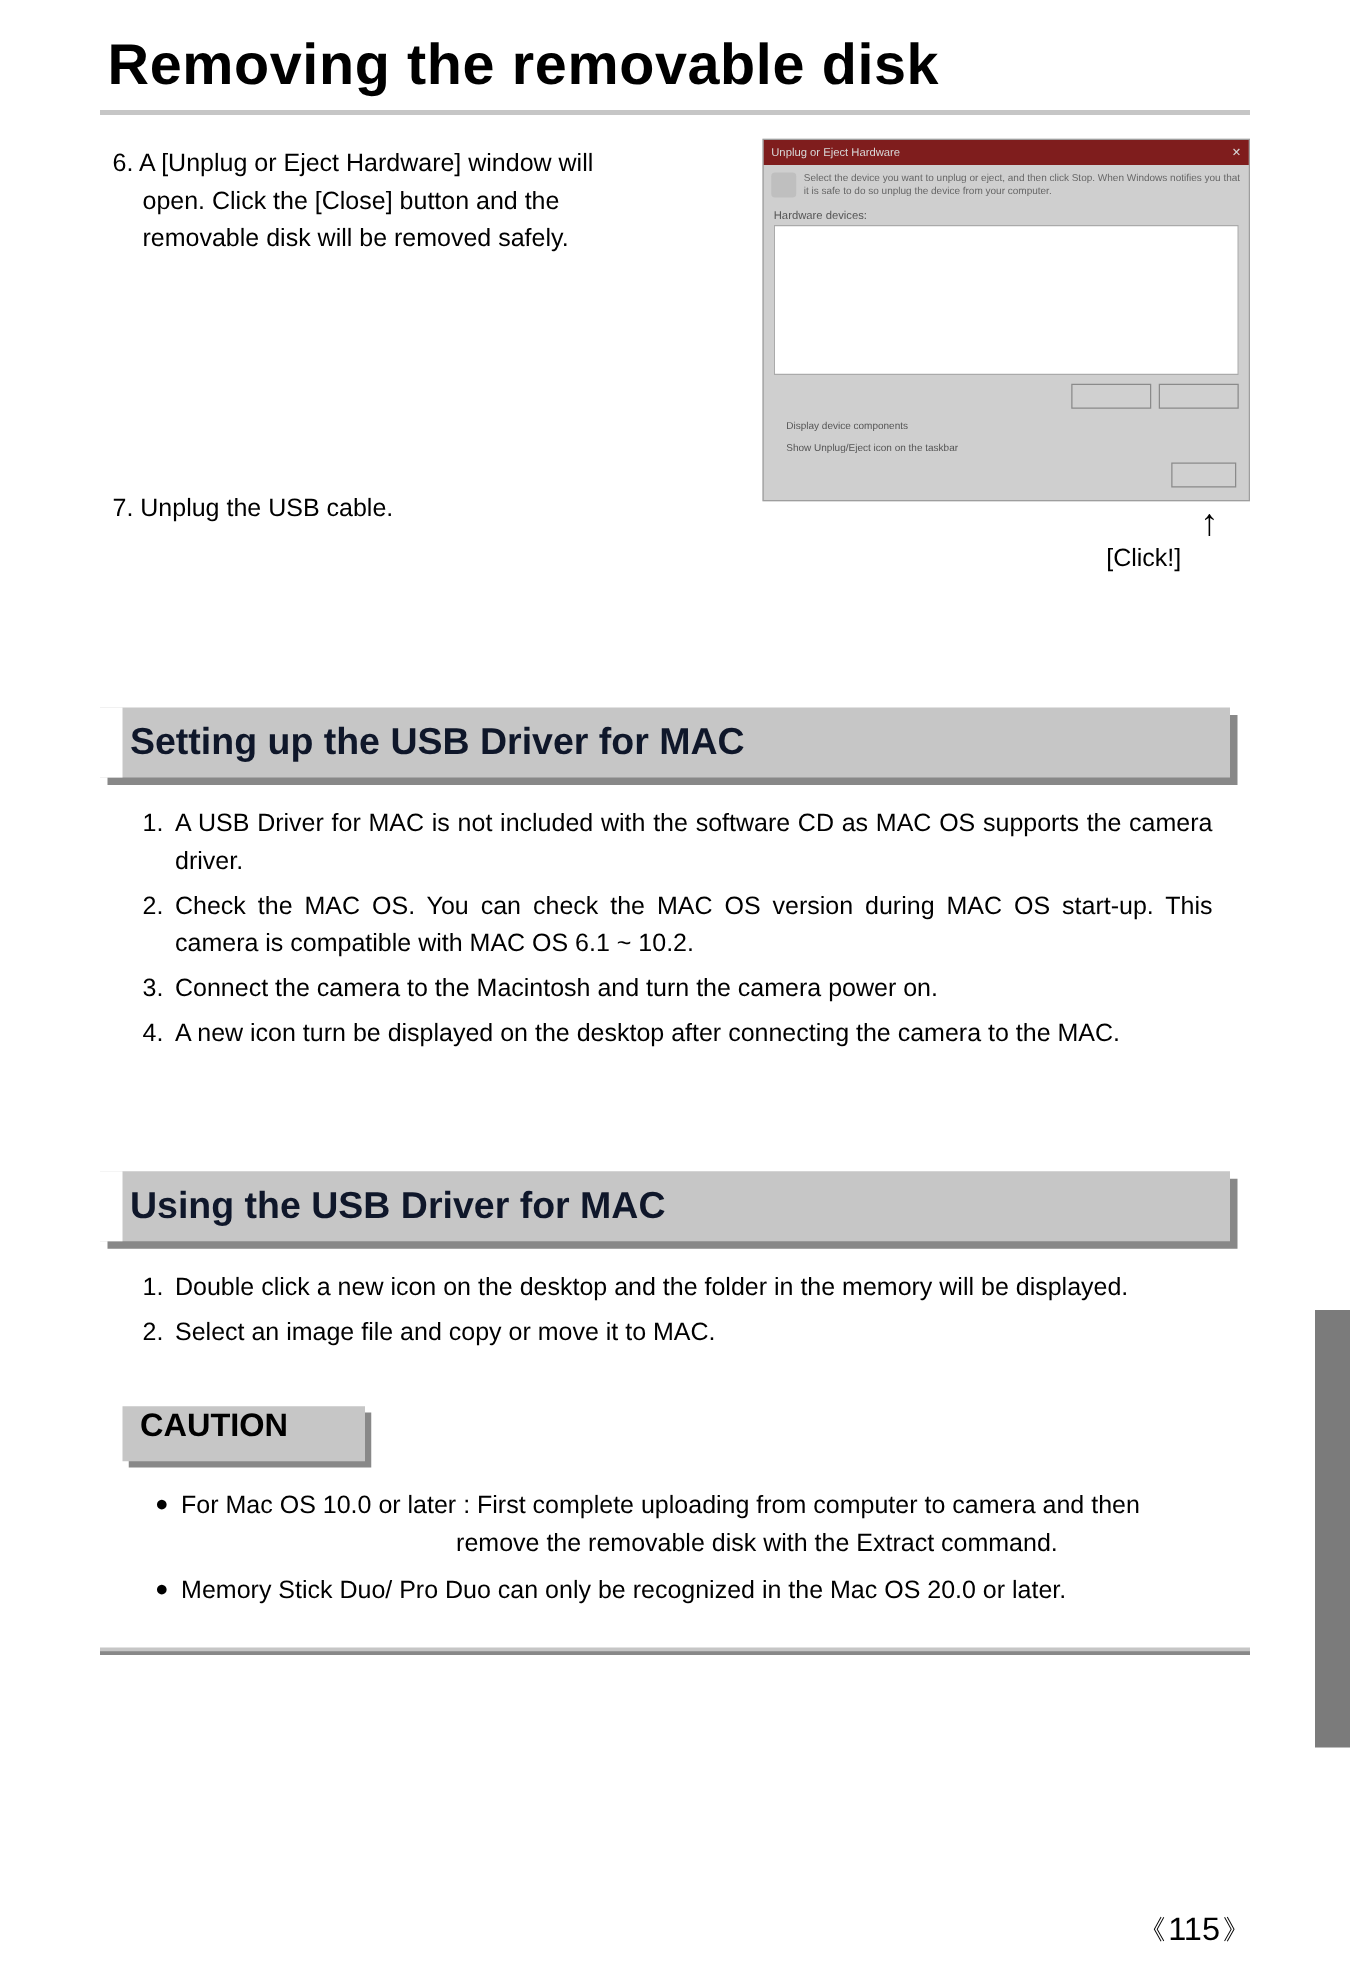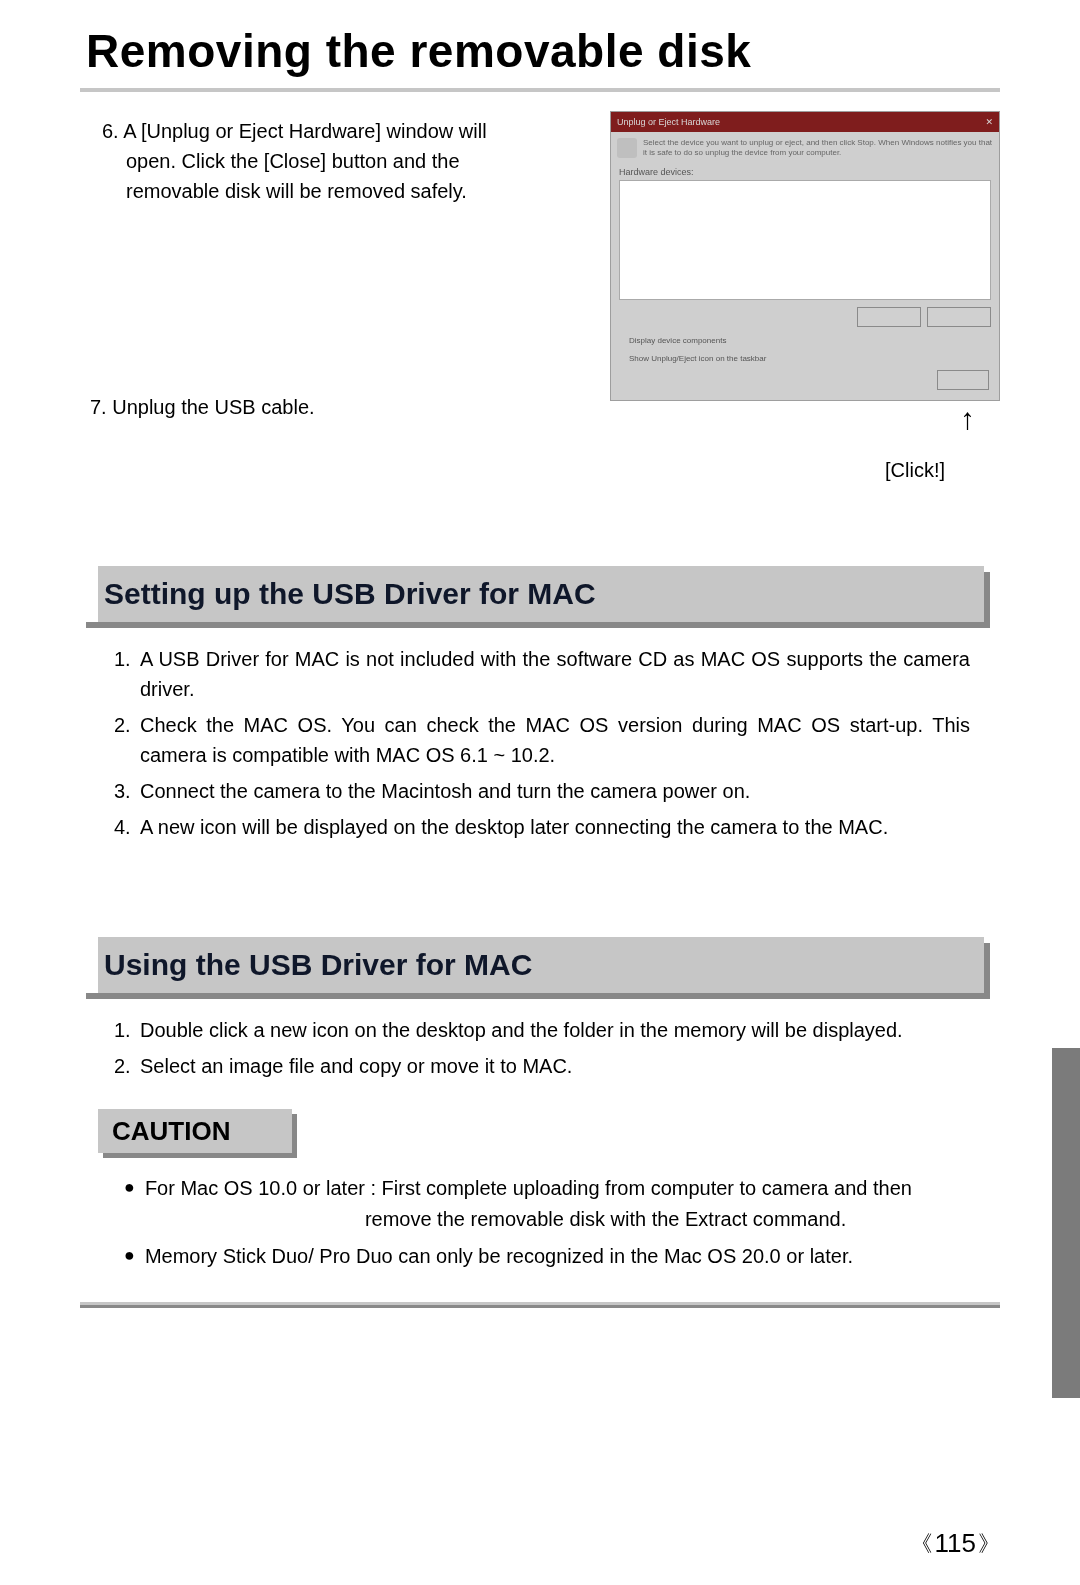--- a/index.html
+++ b/index.html
@@ -32,21 +32,21 @@
     letter-spacing: 0.5px;
   }
   
   .top-section {
     position: relative;
     margin-top: 24px;
     height: 360px;
   }
   .step-left {
     position: absolute;
-    left: 22px;
+    left: 10px;
     top: 0;
     width: 430px;
     font-size: 20px;
     line-height: 1.5;
     text-align: justify;
   }
   .step-left .indent {
     padding-left: 24px;
     display: block;
   }
@@ -144,21 +144,21 @@
     top: 296px;
     text-align: center;
   }
   .arrow {
     font-size: 30px;
     line-height: 0.8;
   }
   .click-label {
     position: absolute;
     right: 55px;
-    top: 343px;
+    top: 320px;
     font-size: 20px;
   }
   
   .section-bar {
     position: relative;
     margin-top: 60px;
     height: 56px;
     background: #c6c6c6;
     border-left: 18px solid #fff;
     box-shadow: 6px 6px 0 #888;
@@ -189,28 +189,28 @@
   }
   .section-body .item .txt {
     display: inline-block;
     width: 830px;
     vertical-align: top;
     text-align: justify;
   }
   
   .caution-bar {
     position: relative;
-    margin-top: 28px;
+    margin-top: 44px;
     margin-left: 18px;
     width: 180px;
     height: 44px;
     background: #c6c6c6;
     box-shadow: 5px 5px 0 #888;
     display: flex;
-    align-items: center;
+    align-items: flex-start;
     padding-left: 14px;
   }
   .caution-text {
     font-size: 26px;
     font-weight: bold;
   }
   .caution-body {
     margin-top: 20px;
     padding-left: 44px;
     padding-right: 10px;
@@ -308,21 +308,21 @@
     <div class="click-label">[Click!]</div>
   </div>
 
   <div class="section-bar" style="margin-top:90px">
     <span class="section-bar-text">Setting up the USB Driver for MAC</span>
   </div>
   <div class="section-body">
     <div class="item"><span class="num">1.</span><span class="txt">A USB Driver for MAC is not included with the software CD as MAC OS supports the camera driver.</span></div>
     <div class="item"><span class="num">2.</span><span class="txt">Check the MAC OS. You can check the MAC OS version during MAC OS start-up. This camera is compatible with MAC OS 6.1 ~ 10.2.</span></div>
     <div class="item"><span class="num">3.</span><span class="txt">Connect the camera to the Macintosh and turn the camera power on.</span></div>
-    <div class="item"><span class="num">4.</span><span class="txt">A new icon will be displayed on the desktop later connecting the camera to the MAC.</span></div>
+    <div class="item"><span class="num">4.</span><span class="txt">A new icon turn be displayed on the desktop after connecting the camera to the MAC.</span></div>
   </div>
 
   <div class="section-bar" style="margin-top:95px">
     <span class="section-bar-text">Using the USB Driver for MAC</span>
   </div>
   <div class="section-body">
     <div class="item"><span class="num">1.</span><span class="txt">Double click a new icon on the desktop and the folder in the memory will be displayed.</span></div>
     <div class="item"><span class="num">2.</span><span class="txt">Select an image file and copy or move it to MAC.</span></div>
   </div>
 

